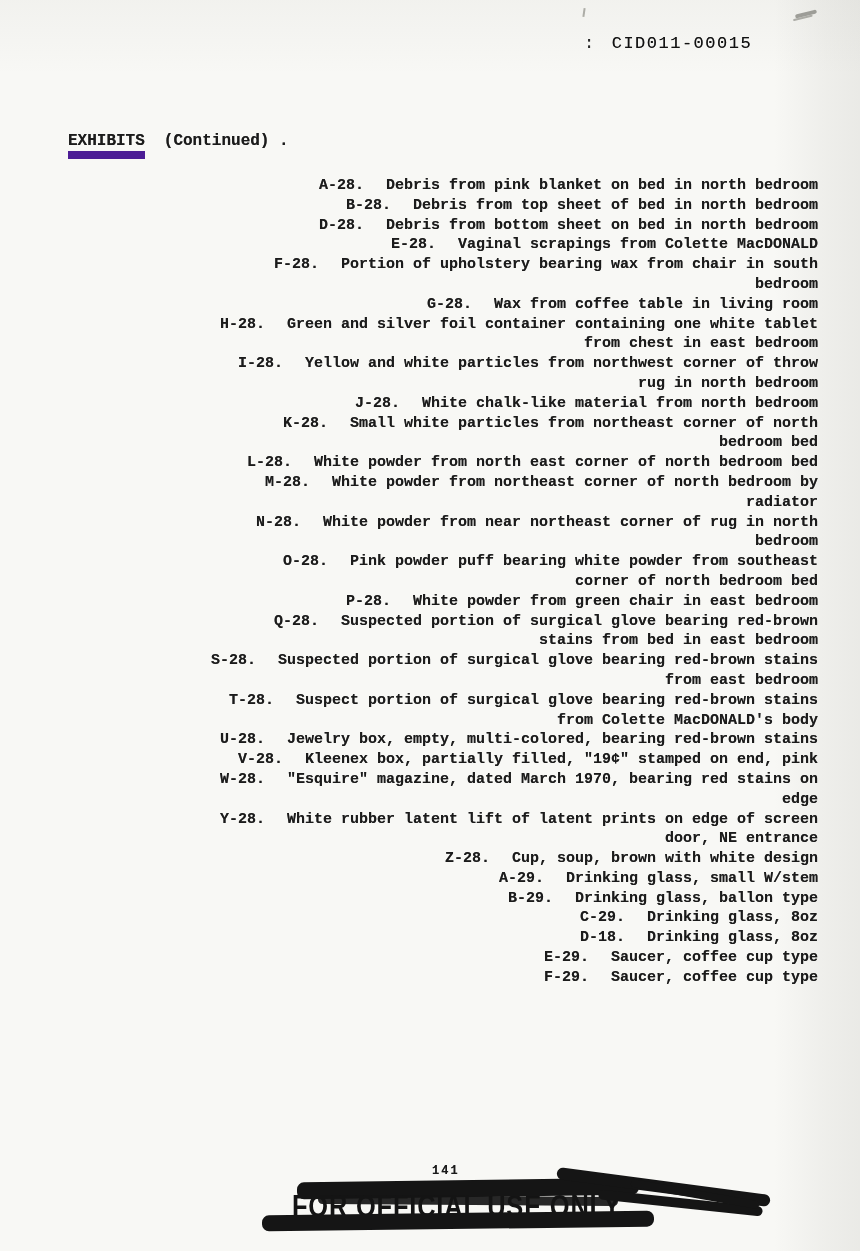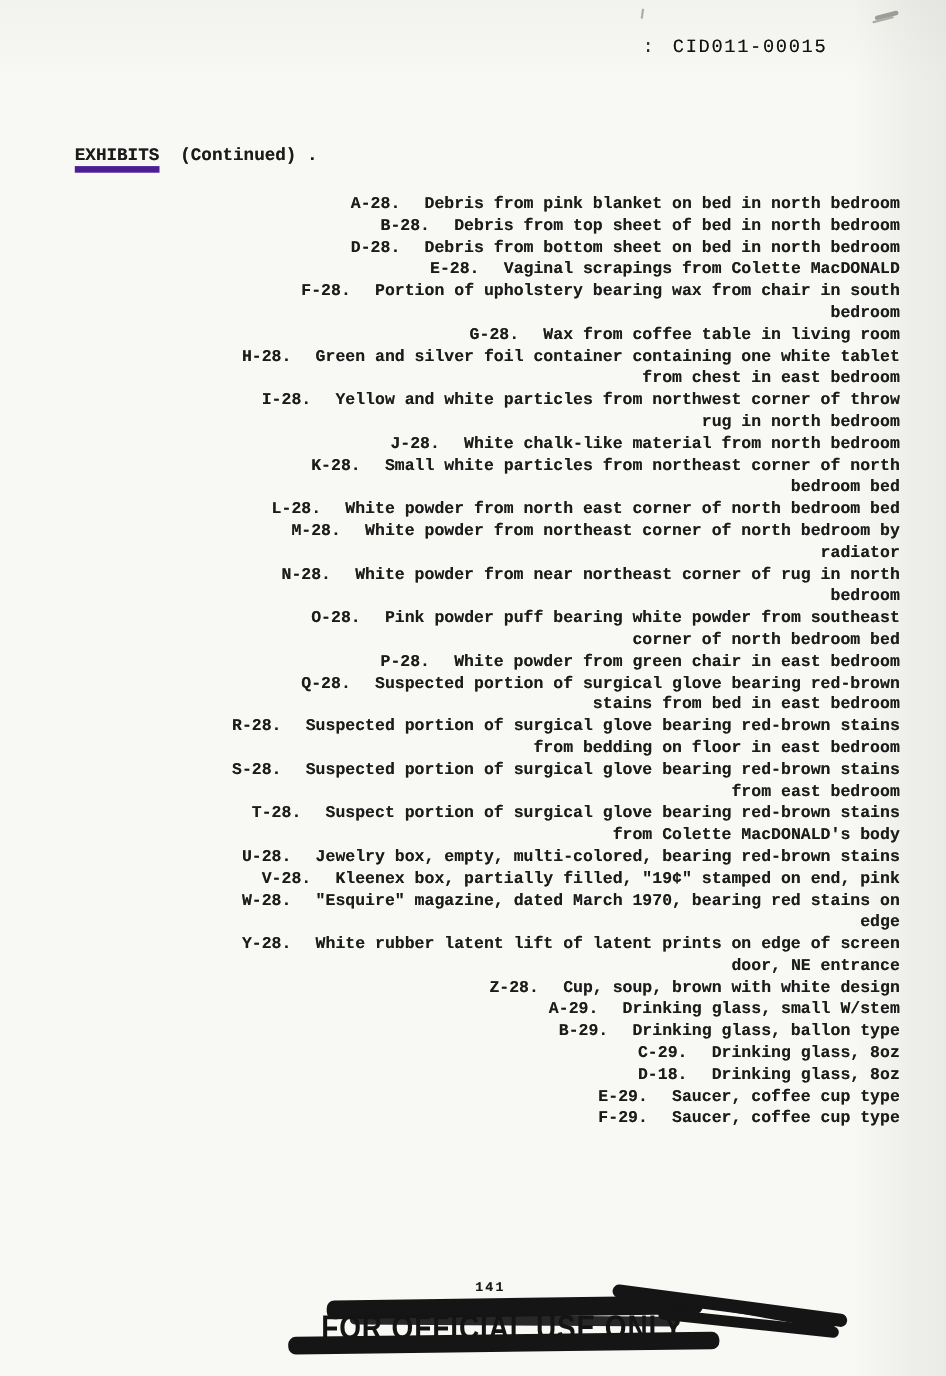--- a/index.html
+++ b/index.html
@@ -31,21 +31,21 @@
     box-shadow:-4px 3px 0 -1px #9c9c96;
     opacity:.8;
   }
   
   .heading{
     margin:132px 0 26px 68px;
     font-size:16px;font-weight:bold;
     text-shadow:0 0 .6px rgba(0,0,0,.6);
     white-space:nowrap;
   }
-  .heading .title{border-bottom:6px solid #4c1d95;padding-bottom:1px;}
+  .heading .title{border-bottom:8px solid #4c1d95;padding-bottom:1px;}
   .heading .suffix{margin-left:19px;margin-top:20px;}
   
   .list{
     margin-left:68px;width:750px;
     font-size:15px;line-height:19.8px;font-weight:bold;
     text-shadow:0 0 .5px rgba(0,0,0,.55);
   }
   .item{text-indent:137px;text-align:right;}
   .item .label{margin-right:22px;}
   .item .cont{display:inline;}
@@ -113,21 +113,20 @@
     <div class="item"><span class="label">M-28.</span><span class="desc">White powder from northeast corner of north bedroom by<br><span class="cont">radiator</span></span></div>
 
     <div class="item"><span class="label">N-28.</span><span class="desc">White powder from near northeast corner of rug in north<br><span class="cont">bedroom</span></span></div>
 
     <div class="item"><span class="label">O-28.</span><span class="desc">Pink powder puff bearing white powder from southeast<br><span class="cont">corner of north bedroom bed</span></span></div>
 
     <div class="item"><span class="label">P-28.</span><span class="desc">White powder from green chair in east bedroom</span></div>
 
     <div class="item"><span class="label">Q-28.</span><span class="desc">Suspected portion of surgical glove bearing red-brown<br><span class="cont">stains from bed in east bedroom</span></span></div>
 
-    <div class="item"><span class="label">R-28.</span><span class="desc">Suspected portion of surgical glove bearing red-brown stains<br><span class="cont">from bedding on floor in east bedroom</span></span></div>
 
     <div class="item"><span class="label">S-28.</span><span class="desc">Suspected portion of surgical glove bearing red-brown stains<br><span class="cont">from east bedroom</span></span></div>
 
     <div class="item"><span class="label">T-28.</span><span class="desc">Suspect portion of surgical glove bearing red-brown stains<br><span class="cont">from Colette MacDONALD's body</span></span></div>
 
     <div class="item"><span class="label">U-28.</span><span class="desc">Jewelry box, empty, multi-colored, bearing red-brown stains</span></div>
 
     <div class="item"><span class="label">V-28.</span><span class="desc">Kleenex box, partially filled, "19¢" stamped on end, pink</span></div>
 
     <div class="item"><span class="label">W-28.</span><span class="desc">"Esquire" magazine, dated March 1970, bearing red stains on<br><span class="cont">edge</span></span></div>

